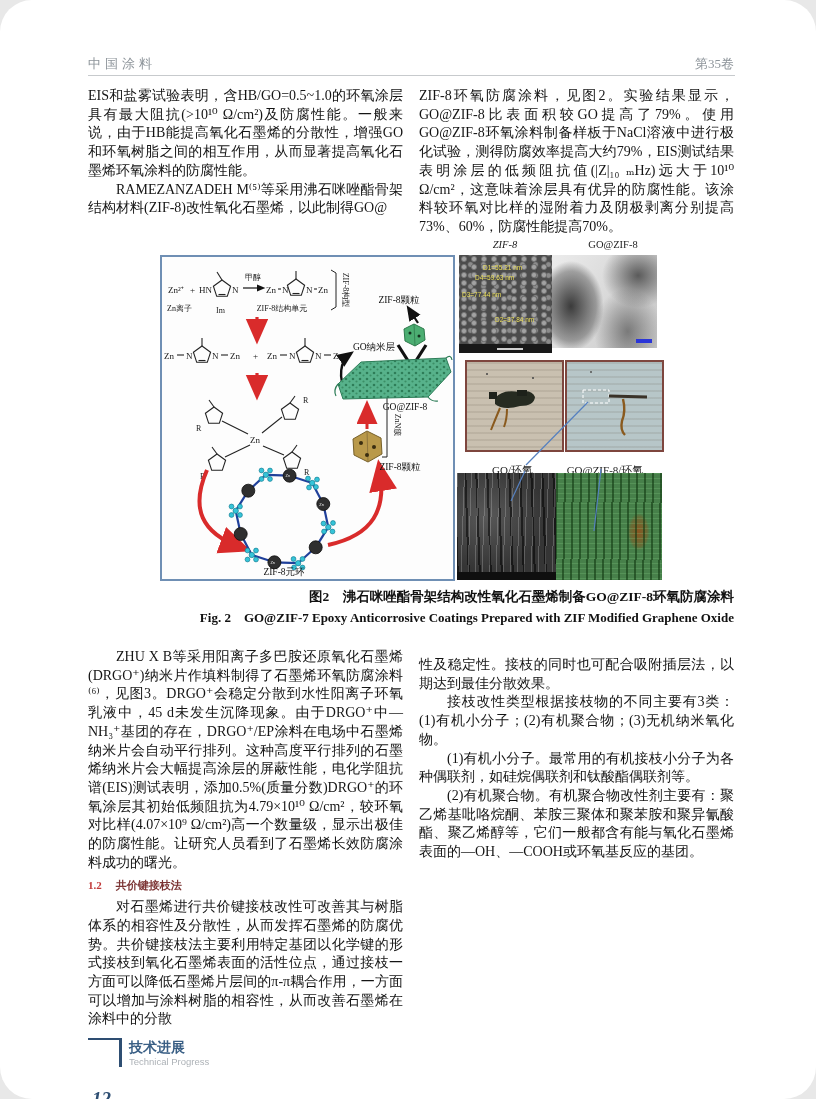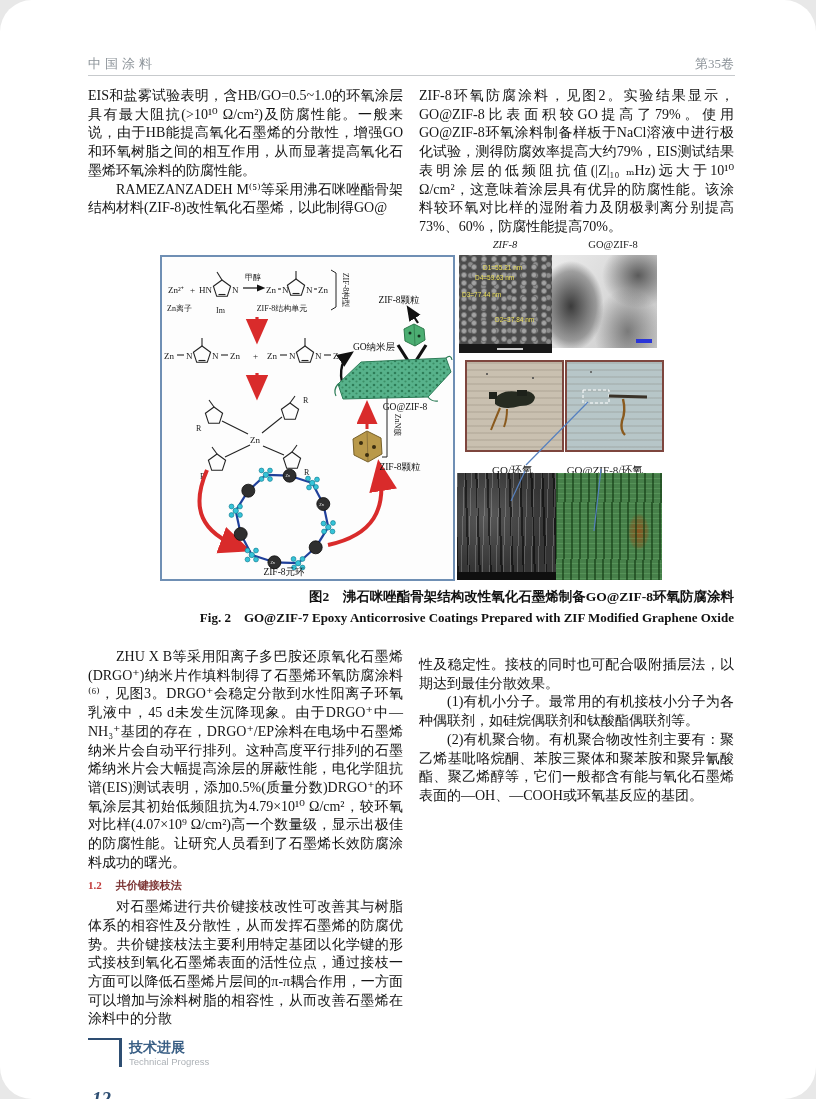--- a/index.html
+++ b/index.html
@@ -328,20 +328,21 @@
 
   <div class="col" id="col2L">
     <p class="ind">ZHU X B等采用阳离子多巴胺还原氧化石墨烯(DRGO⁺)纳米片作填料制得了石墨烯环氧防腐涂料⁽⁶⁾，见图3。DRGO⁺会稳定分散到水性阳离子环氧乳液中，45 d未发生沉降现象。由于DRGO⁺中—NH₃⁺基团的存在，DRGO⁺/EP涂料在电场中石墨烯纳米片会自动平行排列。这种高度平行排列的石墨烯纳米片会大幅提高涂层的屏蔽性能，电化学阻抗谱(EIS)测试表明，添加0.5%(质量分数)DRGO⁺的环氧涂层其初始低频阻抗为4.79×10¹⁰ Ω/cm²，较环氧对比样(4.07×10⁹ Ω/cm²)高一个数量级，显示出极佳的防腐性能。让研究人员看到了石墨烯长效防腐涂料成功的曙光。</p>
     <div class="subhead">
       <span class="num">1.2</span><span class="ttl">共价键接枝法</span>
     </div>
     <p class="ind">对石墨烯进行共价键接枝改性可改善其与树脂体系的相容性及分散性，从而发挥石墨烯的防腐优势。共价键接枝法主要利用特定基团以化学键的形式接枝到氧化石墨烯表面的活性位点，通过接枝一方面可以降低石墨烯片层间的π-π耦合作用，一方面可以增加与涂料树脂的相容性，从而改善石墨烯在涂料中的分散</p>
   </div>
   <div class="col" id="col2R">
     <p>性及稳定性。接枝的同时也可配合吸附插层法，以期达到最佳分散效果。</p>
+    <p class="ind">接枝改性类型根据接枝物的不同主要有3类：(1)有机小分子；(2)有机聚合物；(3)无机纳米氧化物。</p>
     <p class="ind">(1)有机小分子。最常用的有机接枝小分子为各种偶联剂，如硅烷偶联剂和钛酸酯偶联剂等。</p>
     <p class="ind">(2)有机聚合物。有机聚合物改性剂主要有：聚乙烯基吡咯烷酮、苯胺三聚体和聚苯胺和聚异氰酸酯、聚乙烯醇等，它们一般都含有能与氧化石墨烯表面的—OH、—COOH或环氧基反应的基团。</p>
   </div>
 
   <div class="ft-topline"></div>
   <div class="ft-num">12</div>
   <div class="ft-bar"></div>
   <div class="ft-cn">技术进展</div>
   <div class="ft-en">Technical Progress</div>
 

